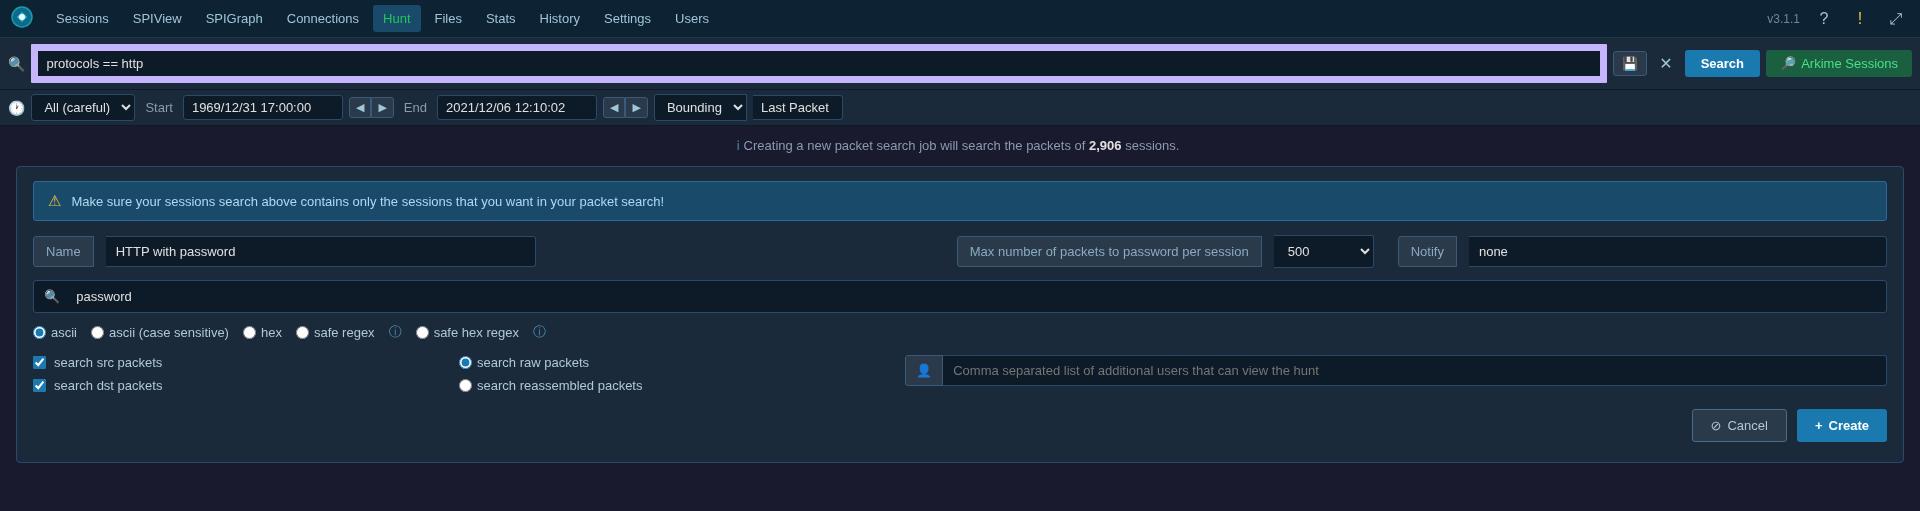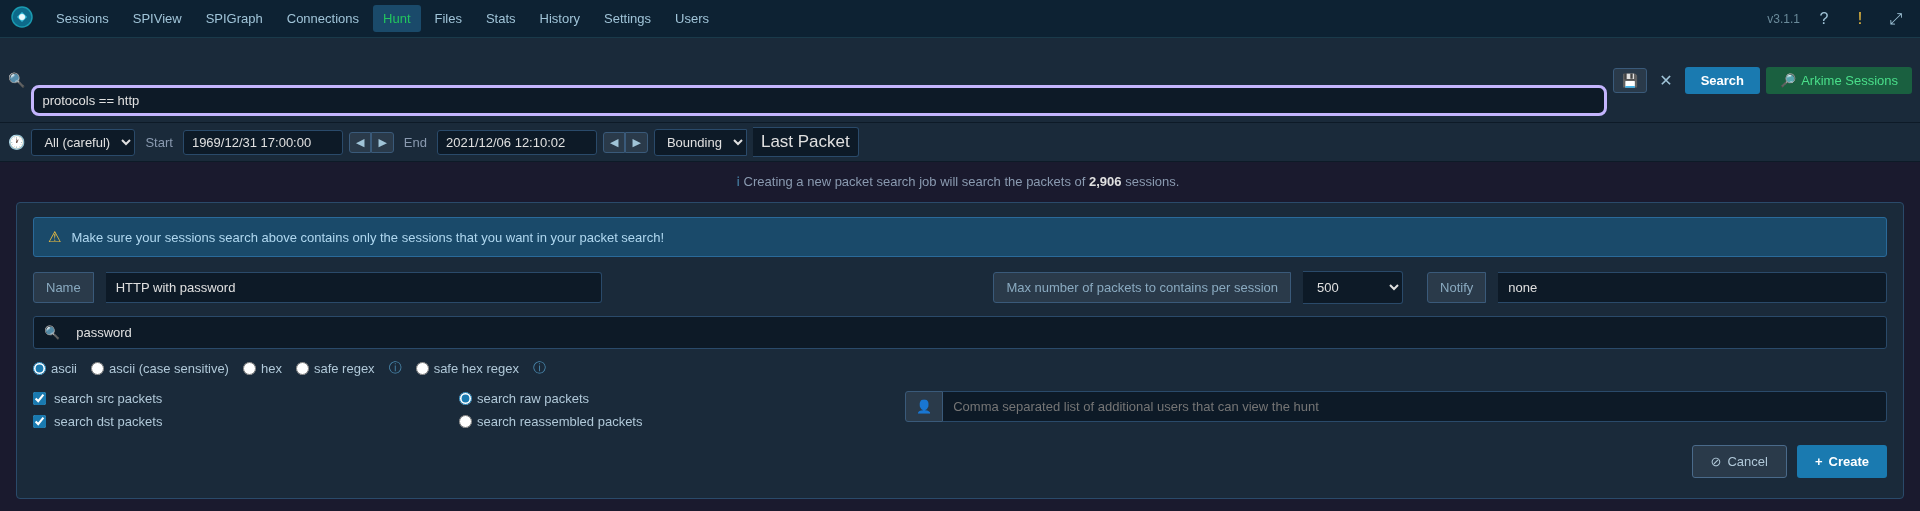--- a/index.html
+++ b/index.html
@@ -69,27 +69,26 @@
       border-bottom: 1px solid #0d1a27;
     }
     .search-icon-btn {
       color: #7a9ab0;
       cursor: pointer;
       font-size: 14px;
     }
     .search-input {
       flex: 1;
       background: #0d1a27;
-      border: 3px solid #c4b5fd;
+      border: 7px solid #c4b5fd;
       color: #e0e0e0;
       padding: 5px 8px;
       font-size: 13px;
-      border-radius: 8px;
+      border-radius: 1px;
       outline: none;
-      margin-top: 41px;
     }
     .icon-btn-small {
       background: #2a3a4a;
       border: 1px solid #3a5a7a;
       color: #a0c4d8;
       padding: 4px 8px;
       cursor: pointer;
       border-radius: 3px;
       font-size: 13px;
     }
@@ -176,21 +175,21 @@
       font-size: 13px;
       border-radius: 3px 0 0 3px;
       cursor: pointer;
     }
     .bounding-value {
       background: #0d1a27;
       border: 1px solid #2a4a6a;
       border-left: none;
       color: #e0e0e0;
       padding: 4px 8px;
-      font-size: 17px;
+      font-size: 13px;
       border-radius: 0 3px 3px 0;
       min-width: 90px;
     }
 
     
     .main-content {
       background: #1a1a2e;
       padding: 10px 16px;
     }
     .info-line {
@@ -244,21 +243,21 @@
     .field-input {
       background: #0d1a27;
       border: 1px solid #2a4a6a;
       border-left: none;
       color: #e0e0e0;
       padding: 7px 10px;
       font-size: 13px;
       outline: none;
       border-radius: 0 3px 3px 0;
     }
-    .name-field { width: 496px; }
+    .name-field { width: 430px; }
     .spacer { flex: 1; }
     .packets-label {
       background: #2a3a4a;
       border: 1px solid #3a5a7a;
       color: #8aaac0;
       padding: 7px 12px;
       font-size: 13px;
       border-radius: 3px 0 0 3px;
       white-space: nowrap;
     }
@@ -518,21 +517,21 @@
 
     <div class="alert-banner">
       <span class="alert-icon">⚠</span>
       <span>Make sure your sessions search above contains only the sessions that you want in your packet search!</span>
     </div>
 
     <div class="form-fields-row">
       <span class="field-label">Name</span>
       <input type="text" class="field-input name-field" value="HTTP with password" style="">
       <div class="spacer"></div>
-      <span class="packets-label">Max number of packets to contains per session</span>
+      <span class="packets-label">Max number of packets to password per session</span>
       <select class="packets-select">
         <option>500</option>
         <option>100</option>
         <option>200</option>
         <option>1000</option>
         <option>2000</option>
       </select>
       <span class="notify-label">Notify</span>
       <input type="text" class="notify-input" value="none" style="">
     </div>

